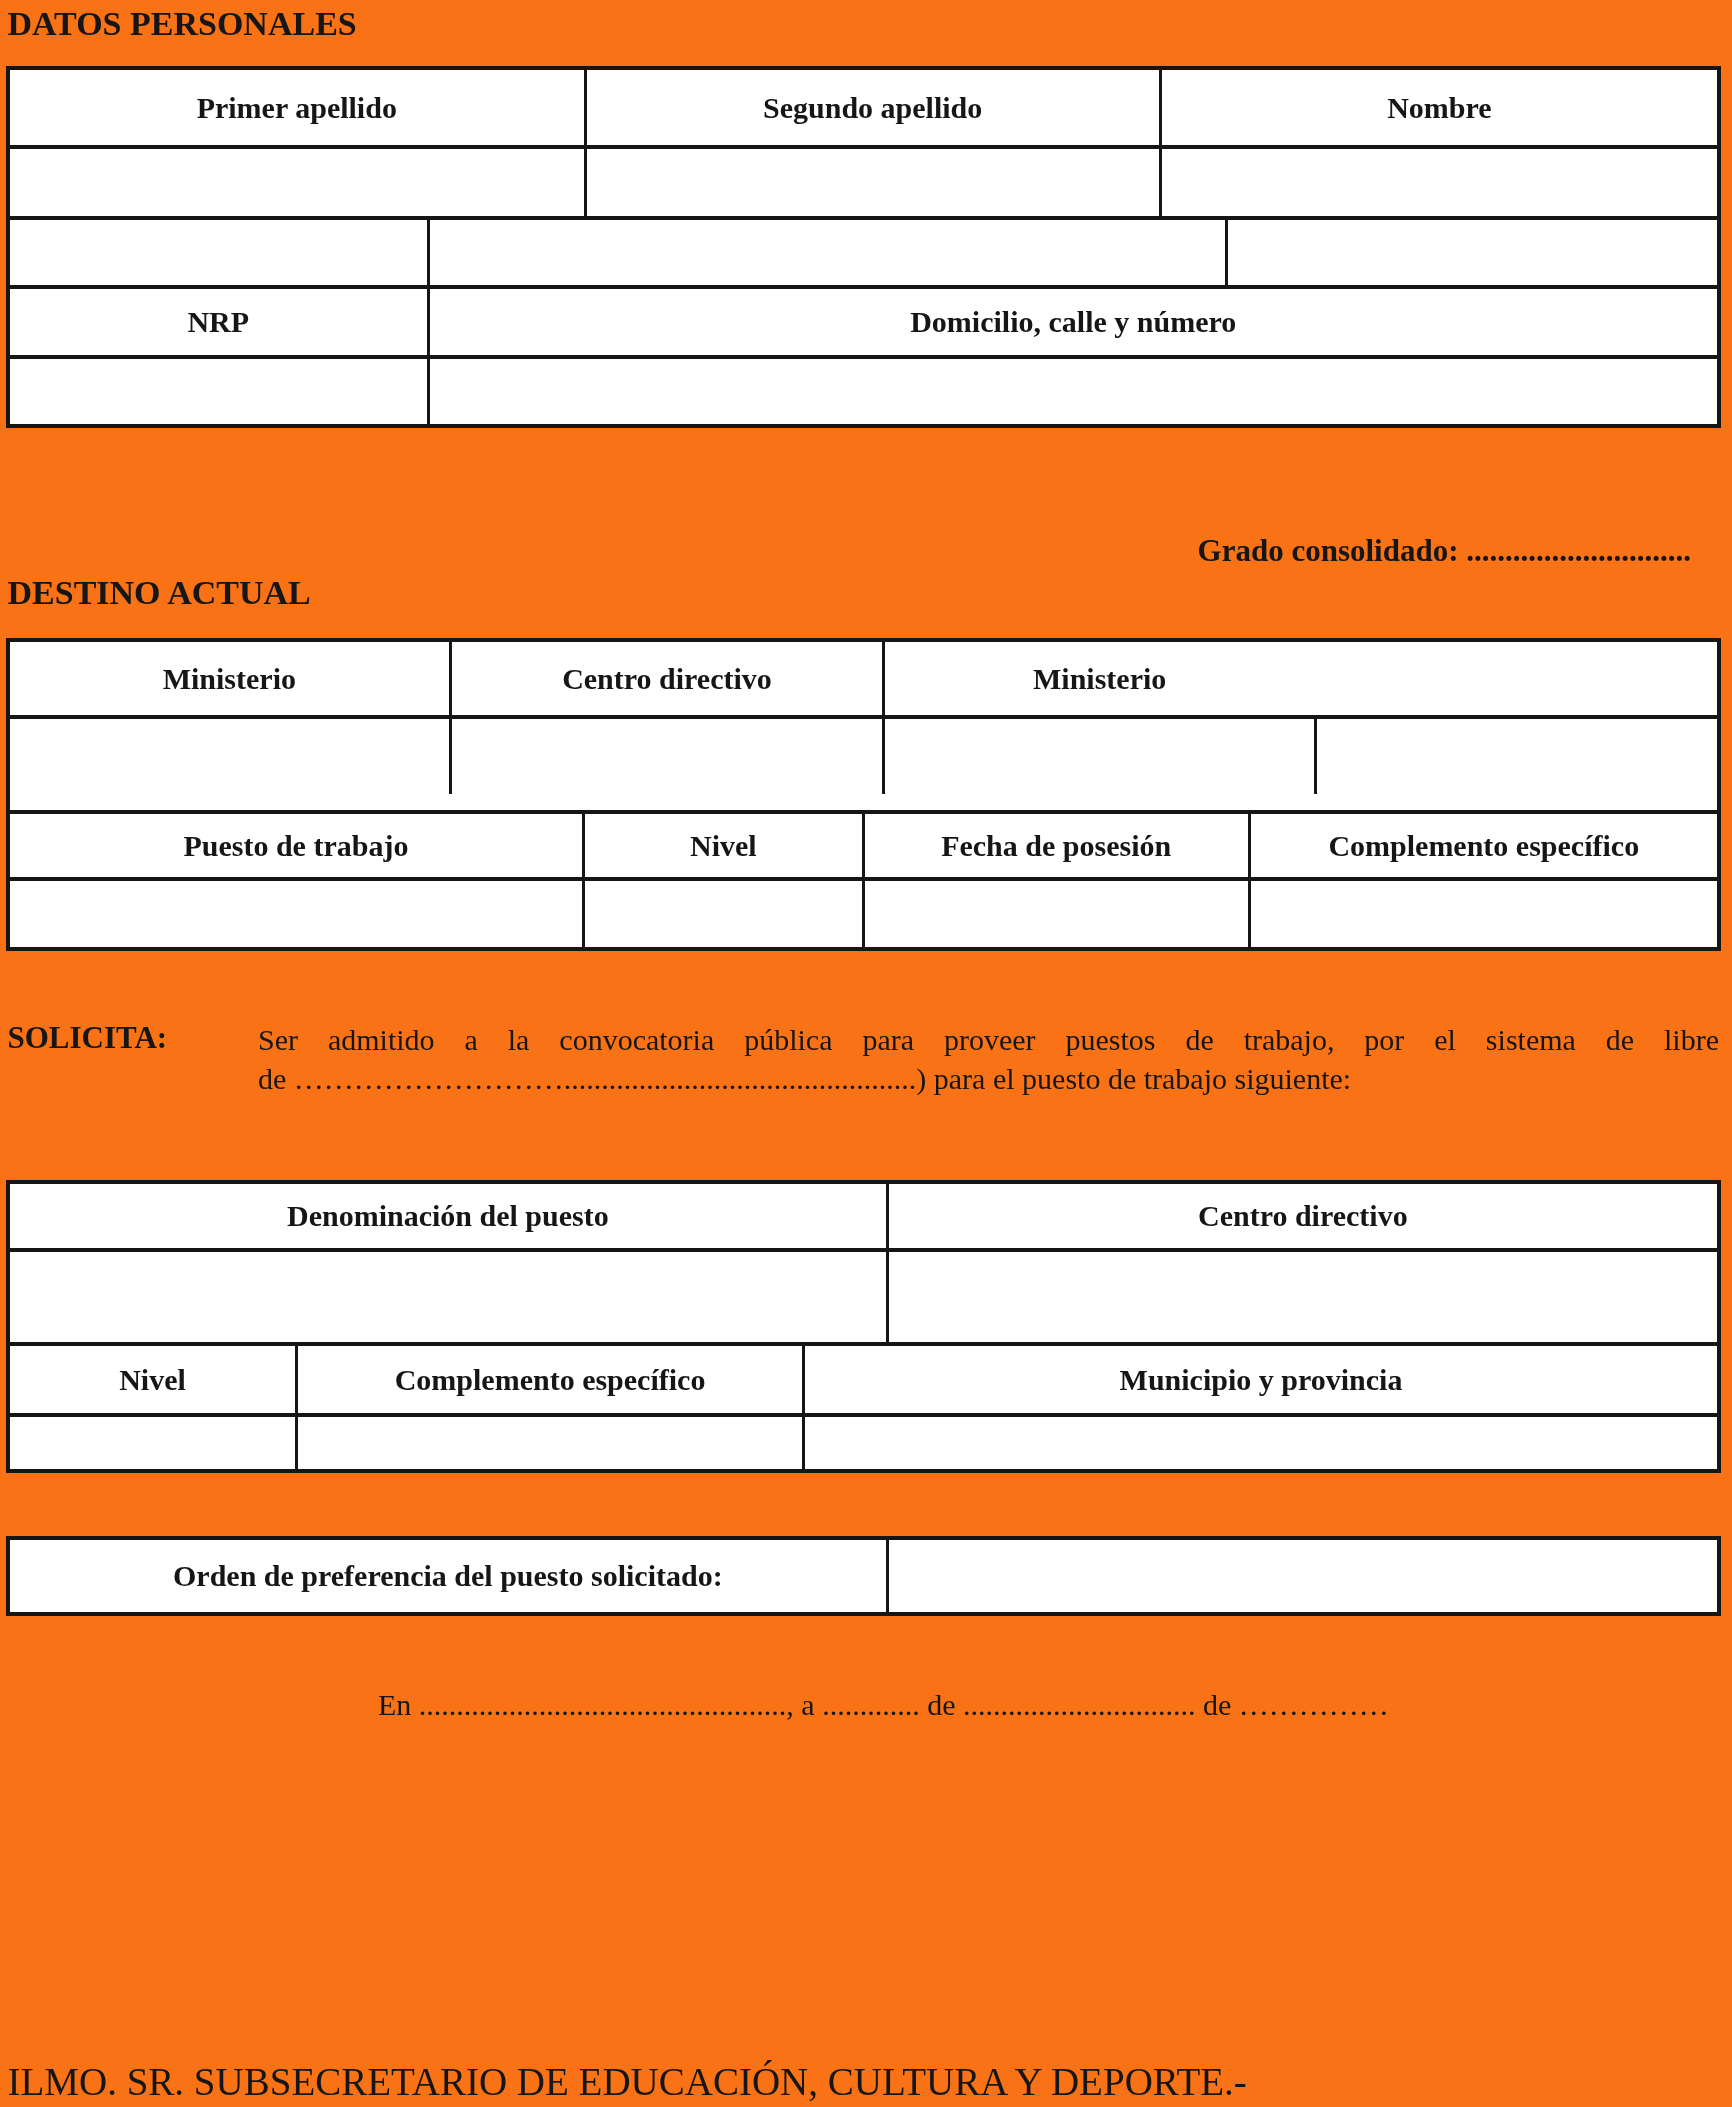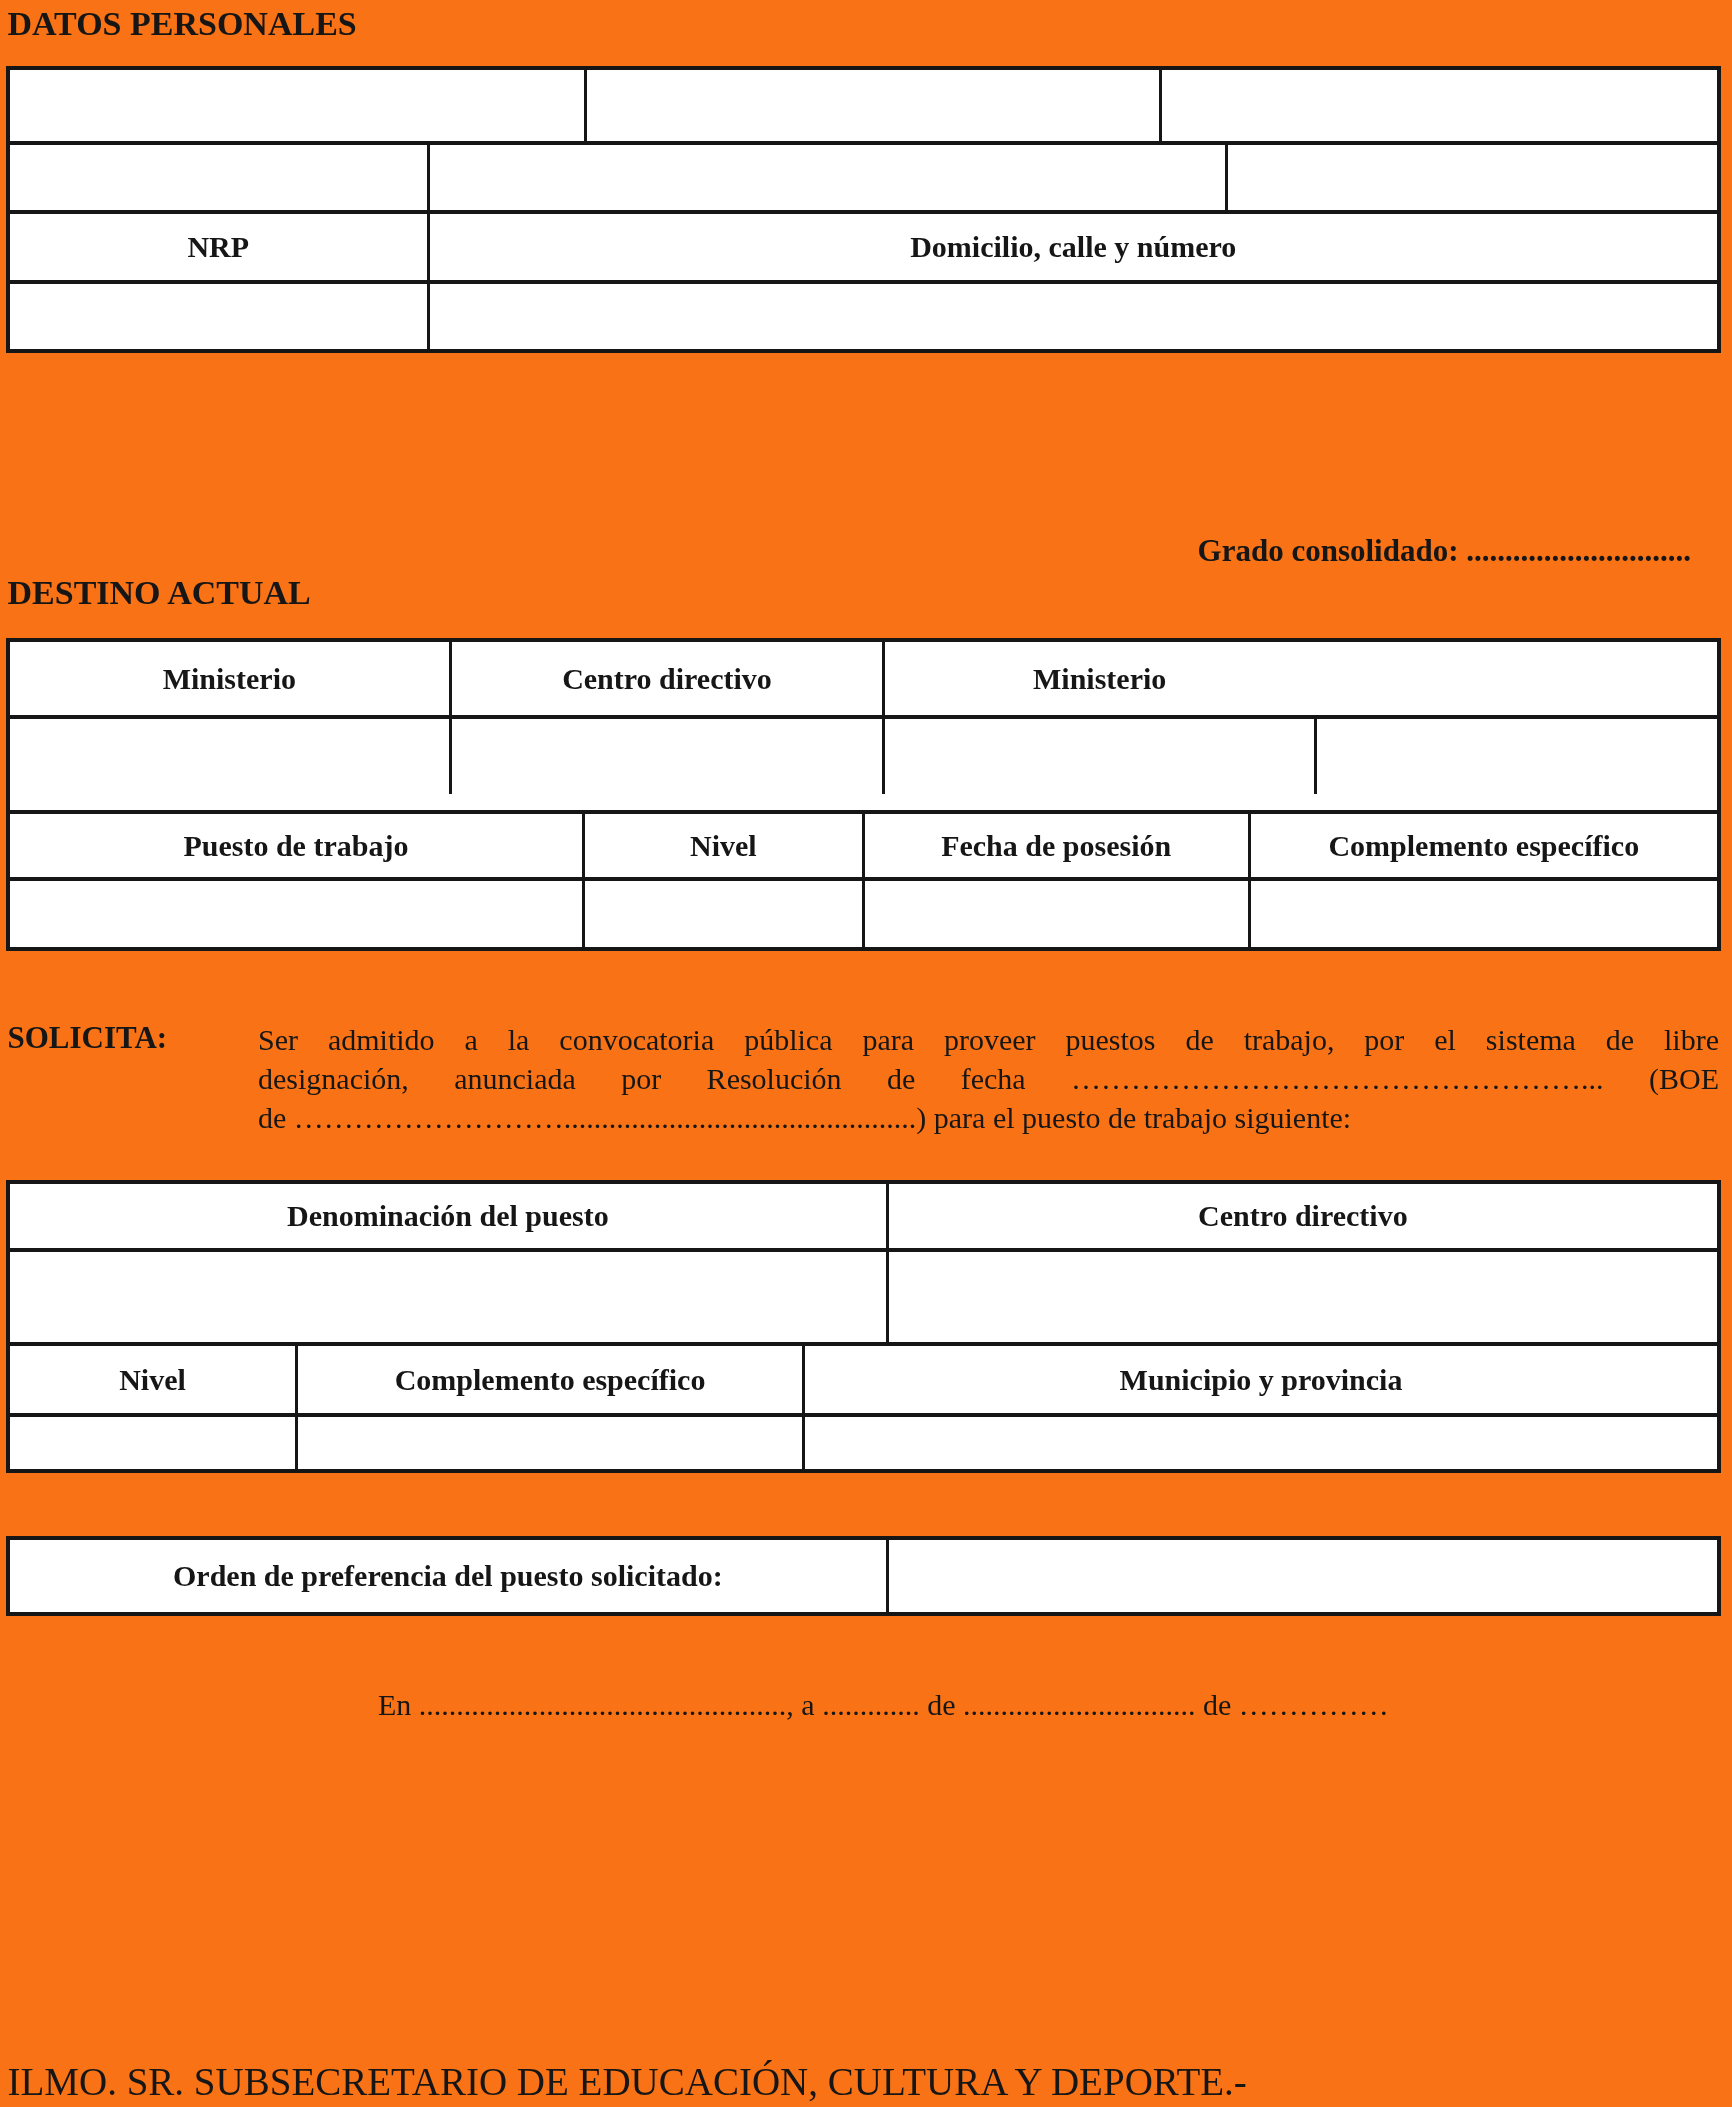--- a/index.html
+++ b/index.html
@@ -80,20 +80,31 @@
   }
 </style>
 </head>
 <body>
 
 <div id="page">
 
   <div class="abs sec-title" style="left:7.5px;top:4.5px;">DATOS PERSONALES</div>
 
   <div class="ftable" style="top:66px;">
+    <div class="frow" style="height:75px;">
+      <div class="fcell" style="width:33.6%;">
+        <span class="hlabel">Primer apellido</span>
+      </div>
+      <div class="fcell" style="width:33.7%;">
+        <span class="hlabel">Segundo apellido</span>
+      </div>
+      <div class="fcell" style="width:32.7%;">
+        <span class="hlabel">Nombre</span>
+      </div>
+    </div>
     <div class="frow" style="height:71px;">
       <div class="fcell" style="width:33.6%;"></div>
       <div class="fcell" style="width:33.7%;"></div>
       <div class="fcell" style="width:32.7%;"></div>
     </div>
     <div class="frow" style="height:69px;">
       <div class="fcell" style="width:24.4%;"></div>
       <div class="fcell" style="width:46.8%;"></div>
       <div class="fcell" style="width:28.8%;"></div>
     </div>
@@ -151,21 +162,20 @@
       <div class="fcell" style="width:33.5%;"></div>
       <div class="fcell" style="width:16.4%;"></div>
       <div class="fcell" style="width:22.6%;"></div>
       <div class="fcell" style="width:27.5%;"></div>
     </div>
   </div>
 
   <div class="abs sol-label" style="left:7.5px;top:1020px;">SOLICITA:</div>
   <div class="abs" style="left:258px;top:1020px;width:1461px;">
     <div class="sol-line just">Ser admitido a la convocatoria pública para proveer puestos de trabajo, por el sistema de libre</div>
-    <div class="sol-line just">designación, anunciada por Resolución de fecha ……………………………………………...  (BOE</div>
     <div class="sol-line">de ………………………...............................................) para el puesto de trabajo siguiente:</div>
   </div>
 
   <div class="ftable" style="top:1180px;">
     <div class="frow" style="height:64px;">
       <div class="fcell" style="width:51.3%;">
         <span class="hlabel">Denominación del puesto</span>
       </div>
       <div class="fcell" style="width:48.7%;">
         <span class="hlabel">Centro directivo</span>

